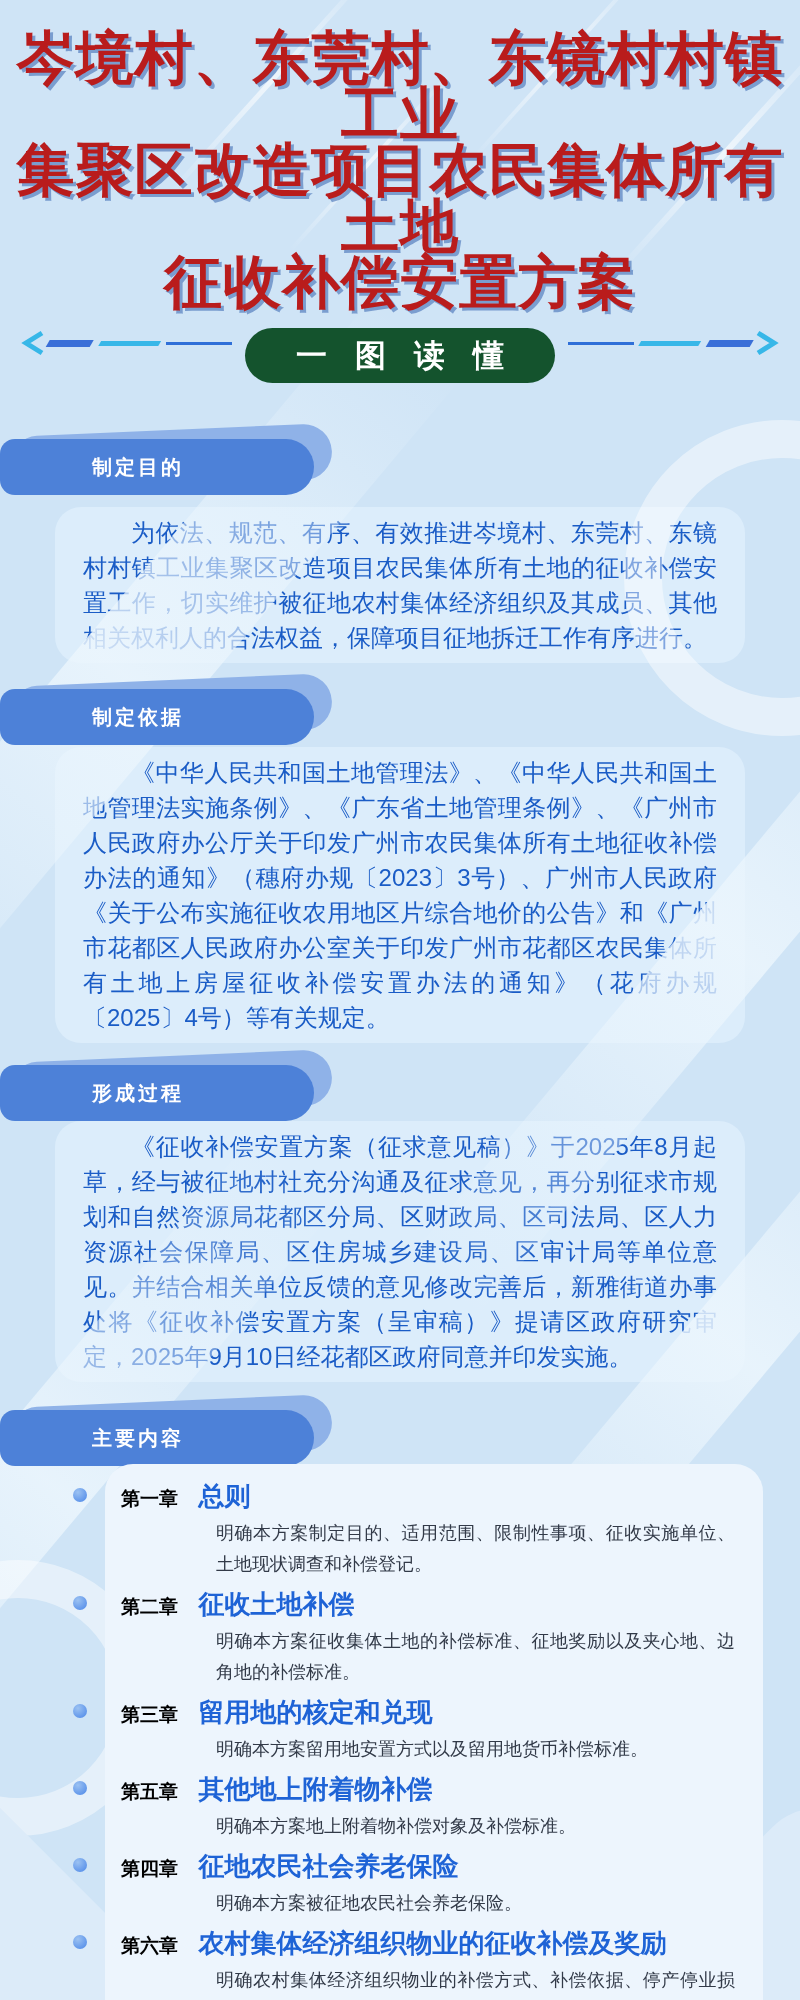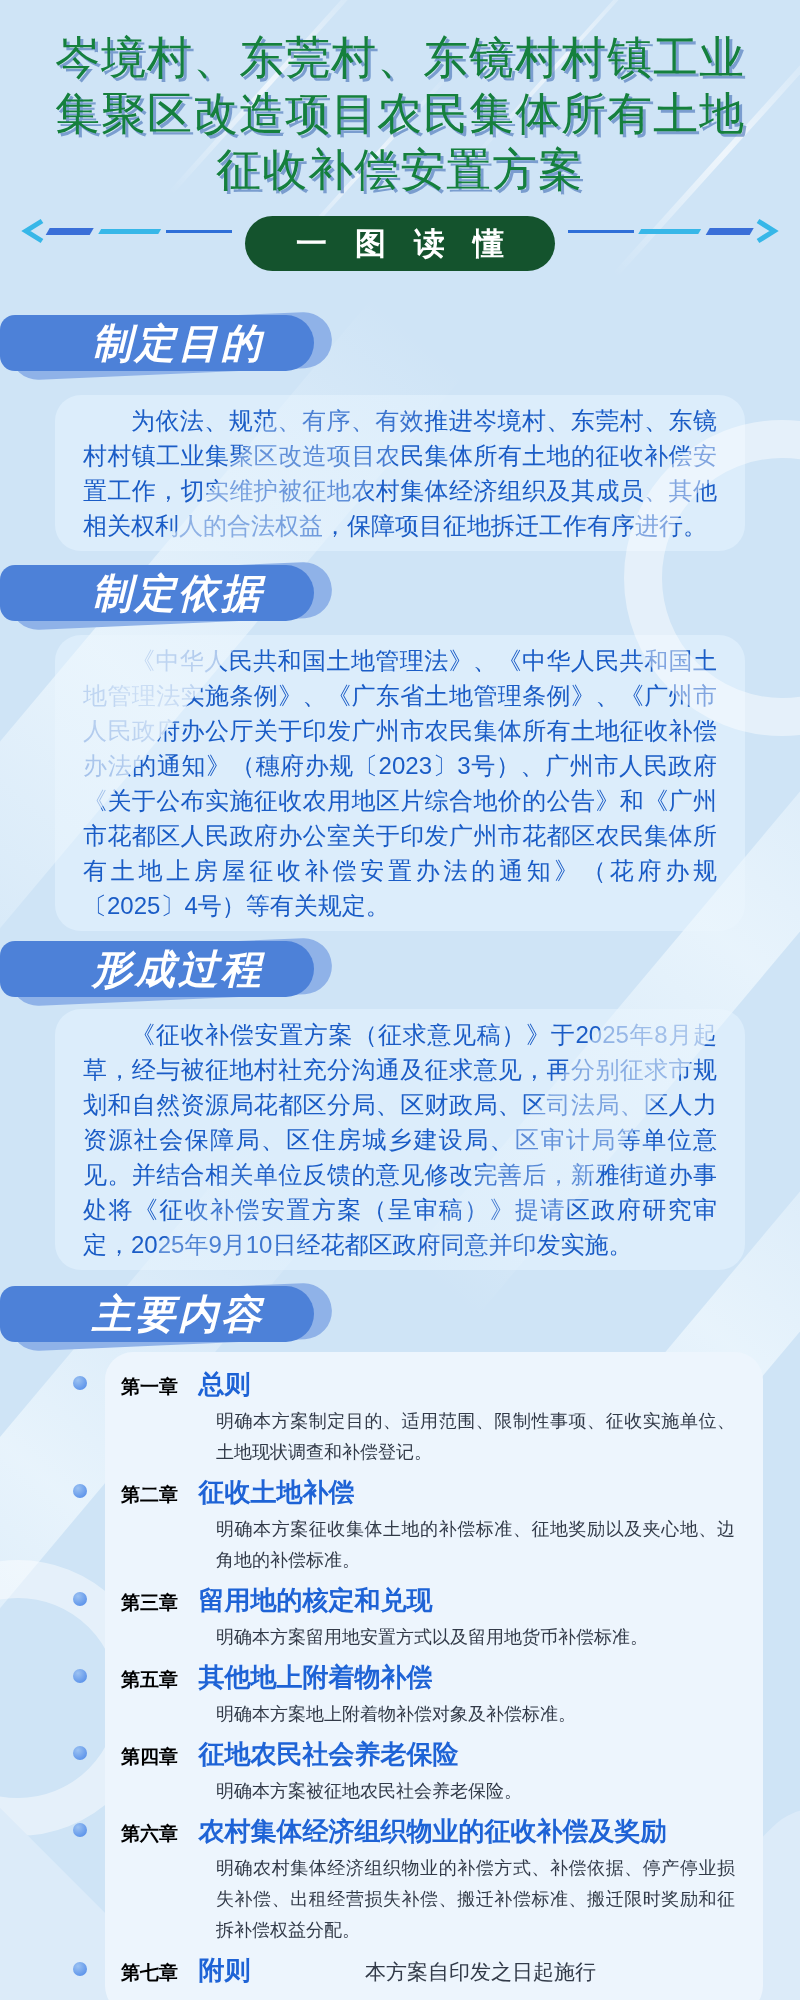--- a/index.html
+++ b/index.html
@@ -26,43 +26,43 @@
   .ring{border:38px solid rgba(255,255,255,.45);border-radius:50%;}
   .r1{width:200px;height:200px;left:-120px;top:1560px;}
   .r2{width:240px;height:240px;right:-140px;top:420px;}
   .swoosh{background:#dcebf9;border-radius:60px;}
   .swl{width:340px;height:300px;transform:rotate(45deg);left:-200px;top:1840px;}
   .swr{width:340px;height:300px;transform:rotate(45deg);right:-200px;top:1860px;}
 
   
   .title-block{position:relative;padding-top:30px;text-align:center;}
   .title-line{
-    font-size:45px;line-height:56px;font-weight:400;letter-spacing:1px;
-    color:#15803d;text-shadow:3px 3px 0 rgba(18,70,160,.45);
+    font-size:58px;line-height:56px;font-weight:700;letter-spacing:1px;
+    color:#b91c1c;text-shadow:3px 3px 0 rgba(18,70,160,.45);
   }
 
   
   .badge-row{position:relative;margin-top:18px;height:55px;display:flex;align-items:center;justify-content:center;}
   .badge-row svg{transform:translateY(-13px);}
   .badge{
     width:310px;height:55px;margin:0 10px;background:#14532d;border-radius:30px;
     color:#ffffff;font-size:31px;font-weight:800;letter-spacing:28px;text-indent:28px;
     display:flex;align-items:center;justify-content:center;
   }
 
   
   .sec-head{position:relative;height:56px;width:340px;}
   .pill-back{
     position:absolute;left:10px;top:3px;width:322px;height:56px;background:#8fb2e8;
     border-radius:30px;transform:rotate(-2.5deg);
   }
   .pill{
-    position:absolute;left:0;top:0;width:314px;height:56px;background:#4d81d8;
-    border-radius:16px 30px 30px 16px;color:#fff;font-size:40px;font-weight:800;letter-spacing:3px;
-    display:flex;align-items:center;padding-left:92px;box-sizing:border-box;font-style:italic;
+    position:absolute;left:0;top:12px;width:314px;height:56px;background:#4d81d8;
+    border-radius:16px 30px 30px 16px;color:#fff;font-size:20px;font-weight:800;letter-spacing:3px;
+    display:flex;align-items:center;padding-left:92px;box-sizing:border-box;
   }
   .mt1{margin-top:44px;} .mt2{margin-top:14px;} .mt3{margin-top:10px;} .mt4{margin-top:16px;}
 
   
   .sec-box{
     margin:0 55px;background:#dcedfb;border-radius:26px;
     padding:8px 28px;box-sizing:border-box;
   }
   .bx1{margin-top:24px;} .bx2{margin-top:14px;} .bx3{margin-top:12px;}
   .sec-body{

